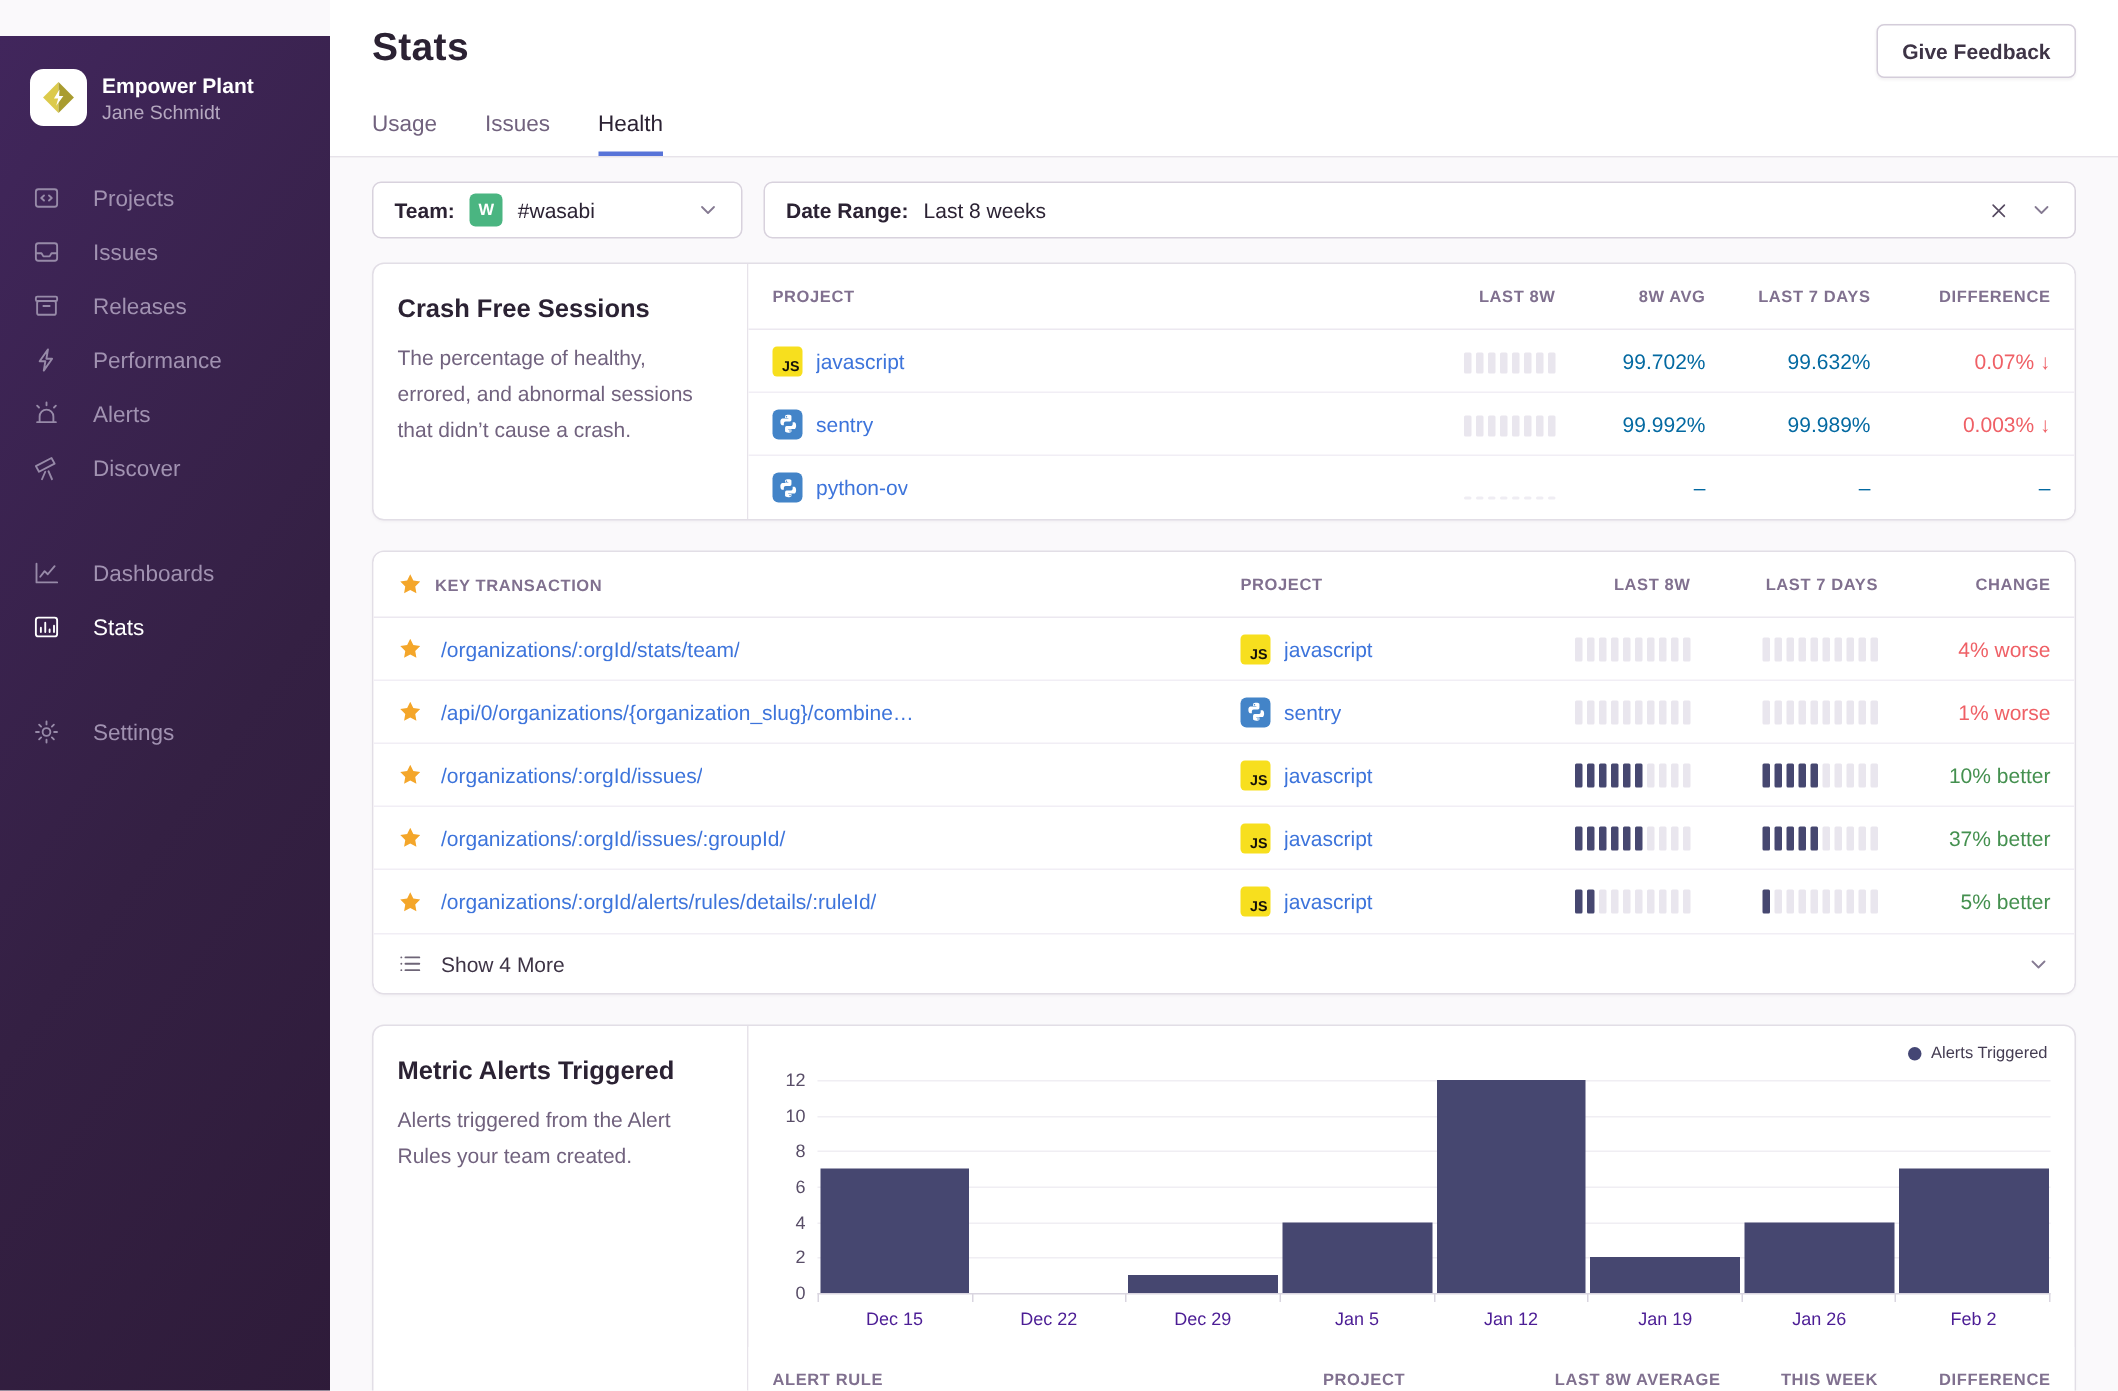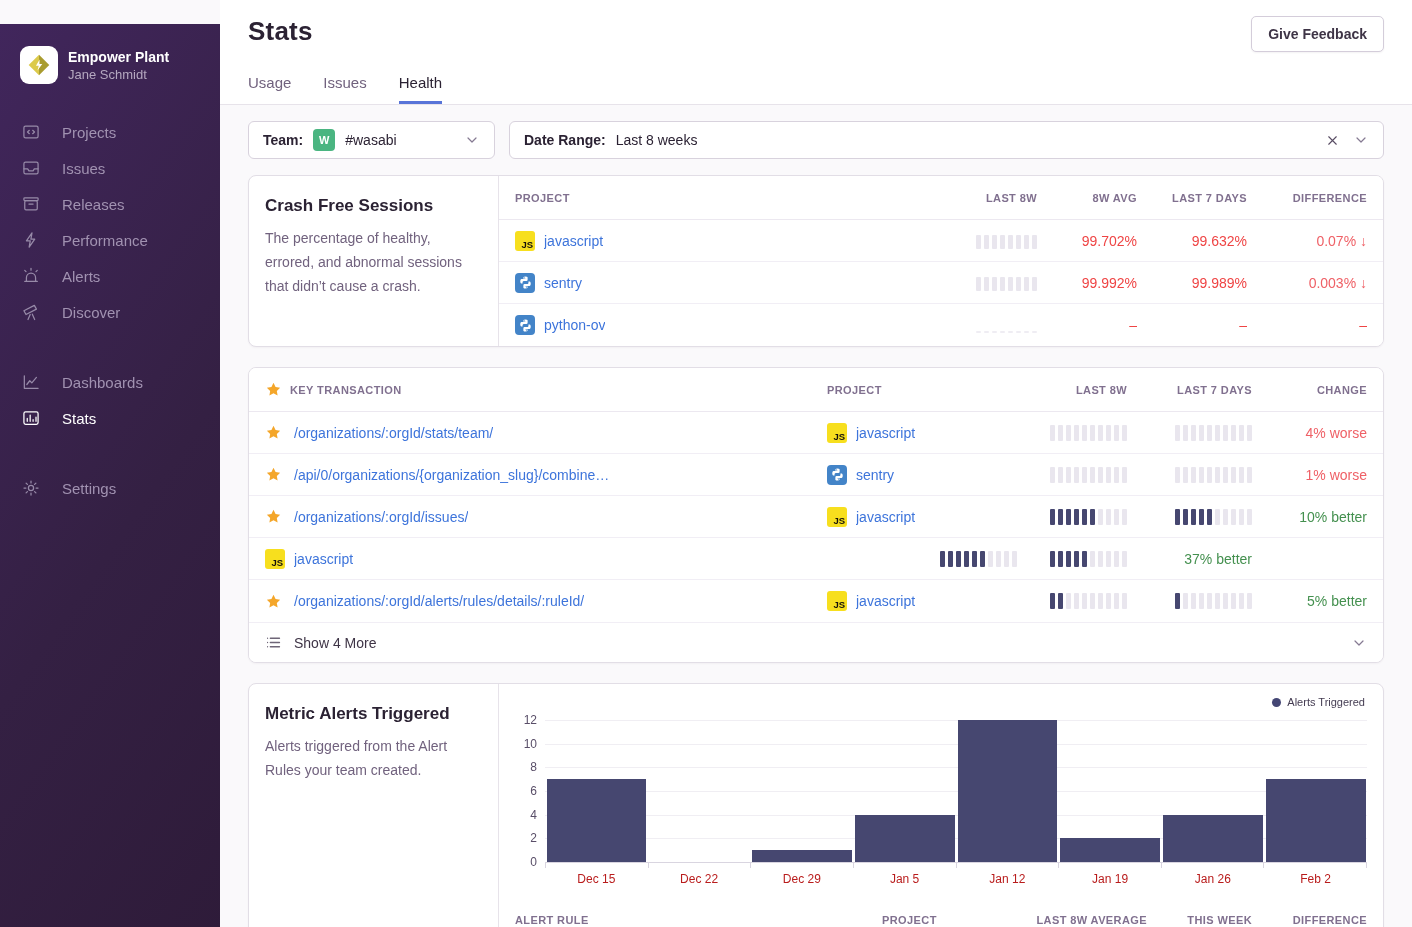--- a/index.html
+++ b/index.html
@@ -68,21 +68,21 @@
   .crash-grid { grid-template-columns:1fr 120px 100px 110px 120px; }
   .misery-grid { grid-template-columns:1fr 190px 110px 125px 115px; }
   .alert-grid { grid-template-columns:367px 1fr 170px 105px 115px; }
 
   .proj-cell { display:flex; align-items:center; gap:9px; min-width:0; }
   .plat-js { width:20px; height:20px; border-radius:3px; background:#f7df1e; color:#14110a;
     display:flex; align-items:flex-end; justify-content:flex-end; font-size:9.5px; font-weight:700; padding:0 2px 1px 0; }
   .plat-py { width:20px; height:20px; border-radius:4px; background:#4384c8; display:flex; align-items:center; justify-content:center; }
   .plat-py svg { width:15px; height:15px; }
   a.link { color:#3d74db; text-decoration:none; font-size:14px; cursor:pointer; white-space:nowrap; overflow:hidden; text-overflow:ellipsis; }
-  .num { font-size:14px; color:#ef4444; }
+  .num { font-size:14px; color:#0369a1; }
   .diff-down { font-size:14px; color:#ef6066; }
   .worse { font-size:14px; color:#ef6066; }
   .better { font-size:14px; color:#44904f; }
 
   .spark { display:flex; align-items:flex-end; gap:3px; height:16px; }
   .spark i { display:block; width:5px; border-radius:1px; }
 
   .star { width:17px; height:17px; flex:0 0 17px; cursor:pointer; }
   .tx-cell { display:flex; align-items:center; gap:12px; min-width:0; padding-right:14px; }
 
@@ -99,21 +99,21 @@
   .gridline { position:absolute; left:0; right:0; height:1px; background:#f0eef3; }
   .gridline.base { background:#d9d5e0; }
   .ylab { position:absolute; right:calc(100% + 8px); transform:translateY(-50%); font-size:12px; color:#594e68; }
   .bars { position:absolute; left:0; right:0; bottom:0; top:0; display:flex; align-items:flex-end; }
   .bar-group { flex:1; display:flex; align-items:flex-end; justify-content:center; height:100%; }
   .bar { width:calc(100% - 3px); background:#464770; }
   .tick-row { display:flex; height:6px; margin-left:36px; }
   .tick-row i { flex:1; border-right:1px solid #d9d5e0; }
   .tick-row i:first-child { border-left:1px solid #d9d5e0; }
   .xlabels { display:flex; margin-left:36px; padding:4px 0 12px 0; }
-  .xlabels span { flex:1; text-align:center; font-size:12px; color:#b91c1c; }
+  .xlabels span { flex:1; text-align:center; font-size:12px; color:#4c1d95; }
 </style>
 </head>
 <body>
 
 <div class="app">
 
   <aside class="sidebar">
     <div class="org">
       <div class="org-avatar">
         <svg width="26" height="26" viewBox="0 0 24 24">
@@ -484,20 +484,26 @@
                     <i style="height:16px;background:#e9e6ee"></i>
                     <i style="height:16px;background:#e9e6ee"></i>
                     <i style="height:16px;background:#e9e6ee"></i>
                     <i style="height:16px;background:#e9e6ee"></i>
                     <i style="height:16px;background:#e9e6ee"></i>
                   </span>
                 </span>
                 <span class="better r">10% better</span>
               </div>
               <div class="trow misery-grid">
+                <span class="tx-cell">
+                  <svg class="star" viewBox="0 0 24 24">
+                    <path fill="#f4a62a" d="M12 2.6l2.9 5.9 6.5.9-4.7 4.6 1.1 6.5L12 17.4l-5.8 3.1 1.1-6.5L2.6 9.4l6.5-.9z"></path>
+                  </svg>
+                  <a class="link">/organizations/:orgId/issues/:groupId/</a>
+                </span>
                 <span class="proj-cell">
                   <span class="plat-js">JS</span>
                   <a class="link">javascript</a>
                 </span>
                 <span class="r">
                   <span class="spark">
                     <i style="height:16px;background:#464770"></i>
                     <i style="height:16px;background:#464770"></i>
                     <i style="height:16px;background:#464770"></i>
                     <i style="height:16px;background:#464770"></i>

